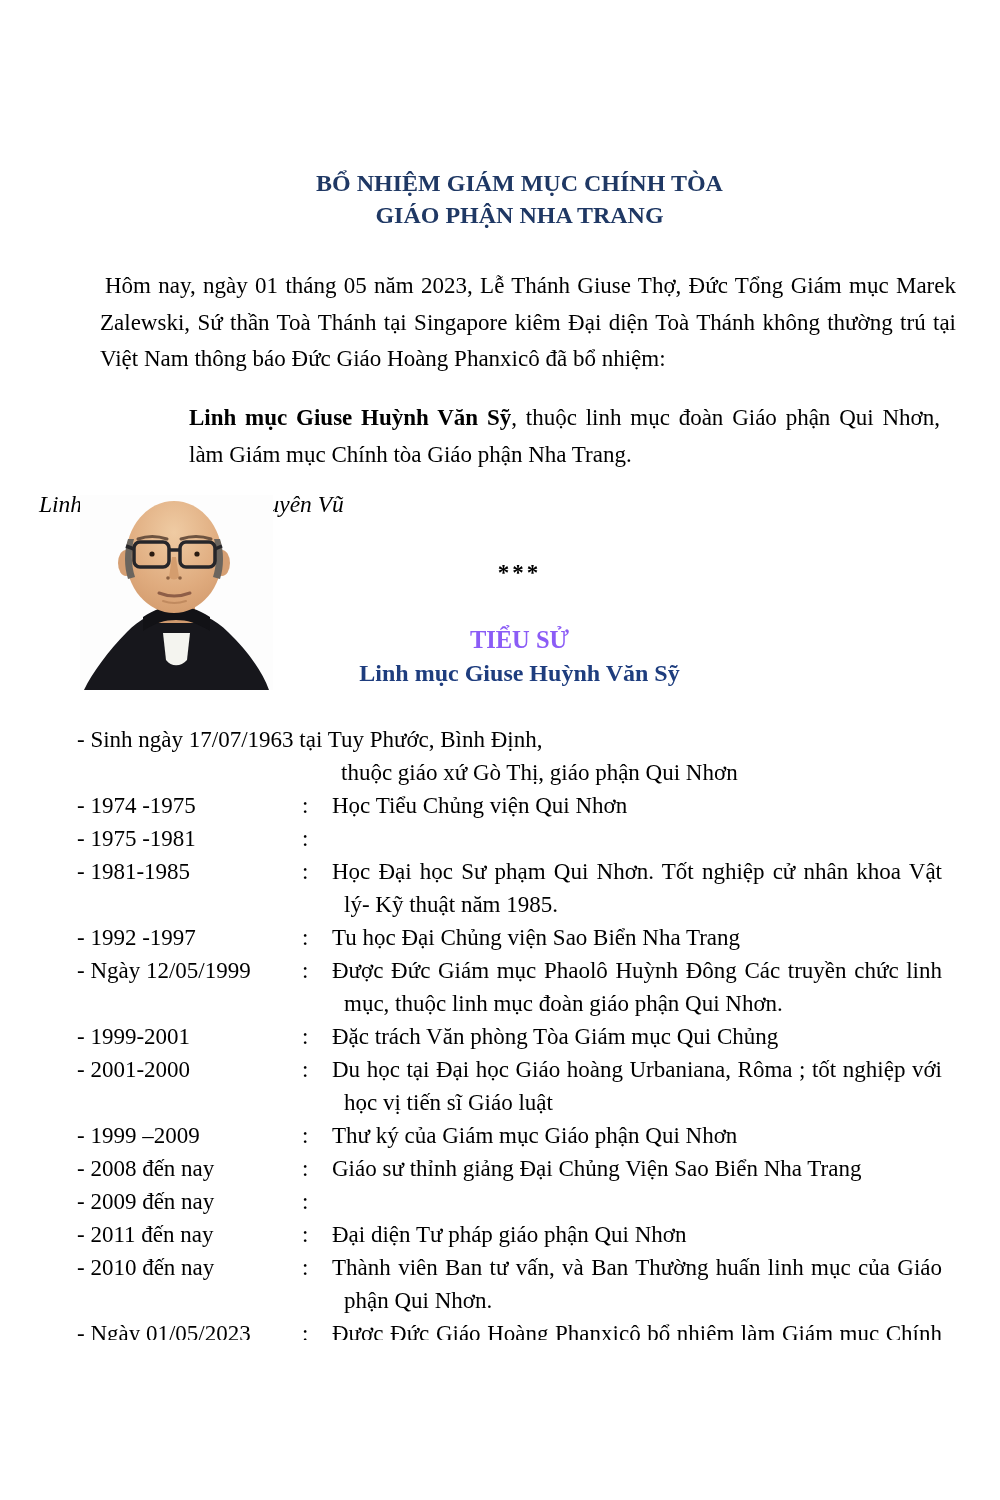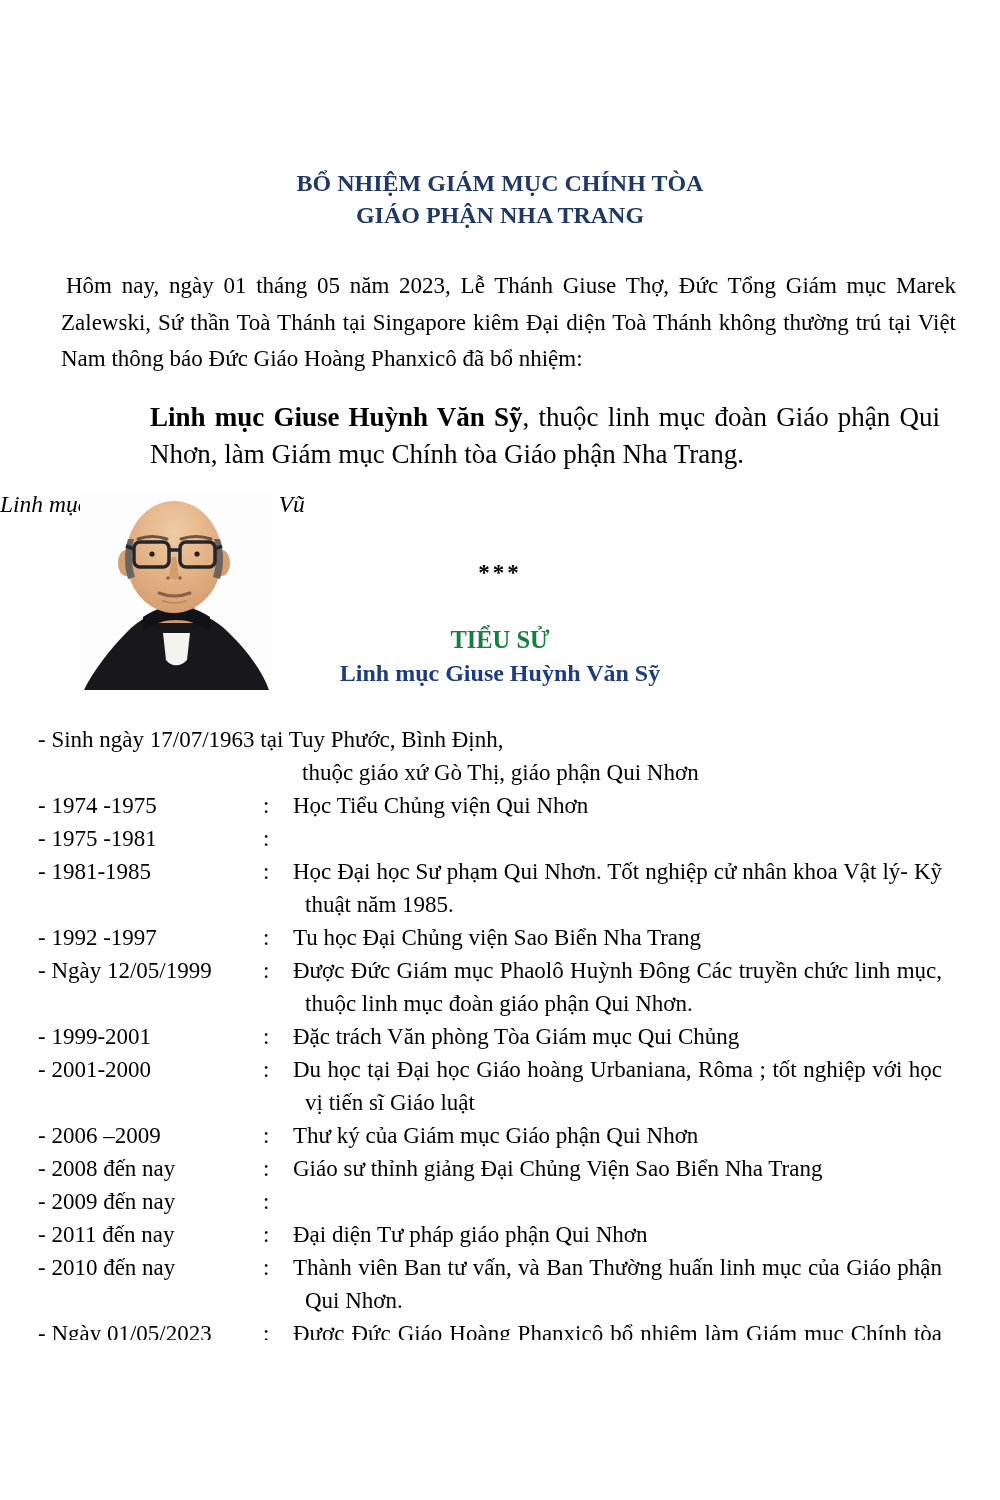--- a/index.html
+++ b/index.html
@@ -5,41 +5,42 @@
   * { margin: 0; padding: 0; box-sizing: border-box; }
   html, body { background: #ffffff; }
   .page {
     position: relative;
     width: 1000px;
     height: 1340px;
     background: #ffffff;
     overflow: hidden;
     font-family: "Liberation Serif", "DejaVu Serif", serif;
     color: #000000;
+    padding-left: 39px;
   }
   .doc-title {
     padding-top: 167px;
     text-align: center;
     color: #1f3864;
     font-weight: bold;
     font-size: 24px;
     line-height: 32px;
   }
   .doc-title span { display: block; }
   .intro {
     margin: 37px 44px 0 61px;
     text-align: justify;
     font-size: 23px;
     line-height: 36.5px;
     text-indent: 5px;
   }
   .appointment {
     margin: 21px 60px 0 150px;
     text-align: justify;
-    font-size: 27px;
+    font-size: 23px;
     line-height: 37px;
   }
   .appointment .appt-name { font-weight: bold; }
   .signature {
     margin: 16px 62px 0 0;
     font-style: italic;
     font-size: 23.5px;
     line-height: 30px;
   }
   .photo {
@@ -53,21 +54,21 @@
     margin-top: 42px;
     text-align: center;
     font-weight: bold;
     font-size: 23px;
     line-height: 24px;
     letter-spacing: 3px;
   }
   .bio-heading {
     margin-top: 40px;
     text-align: center;
-    color: #15803d;
+    color: #8b5cf6;
     font-weight: bold;
     font-size: 24.5px;
     line-height: 30px;
   }
   .bio-subheading {
     margin-top: 2px;
     text-align: center;
     color: #1e3d7e;
     font-weight: bold;
     font-size: 24px;
@@ -194,21 +195,21 @@
         <span class="bio-period">- 1999-2001</span>
         <span class="bio-colon">:</span>
         <span class="bio-text">Đặc trách Văn phòng Tòa Giám mục Qui Chủng</span>
       </div>
       <div class="bio-row">
         <span class="bio-period">- 2001-2000</span>
         <span class="bio-colon">:</span>
         <span class="bio-text">Du học tại Đại học Giáo hoàng Urbaniana, Rôma ; tốt nghiệp với học vị tiến sĩ Giáo luật</span>
       </div>
       <div class="bio-row">
-        <span class="bio-period">- 2006 –2009</span>
+        <span class="bio-period">- 1999 –2009</span>
         <span class="bio-colon">:</span>
         <span class="bio-text">Thư ký của Giám mục Giáo phận Qui Nhơn</span>
       </div>
       <div class="bio-row">
         <span class="bio-period">- 2008 đến nay</span>
         <span class="bio-colon">:</span>
         <span class="bio-text">Giáo sư thỉnh giảng Đại Chủng Viện Sao Biển Nha Trang</span>
       </div>
       <div class="bio-row">
         <span class="bio-period">- 2009 đến nay</span>

